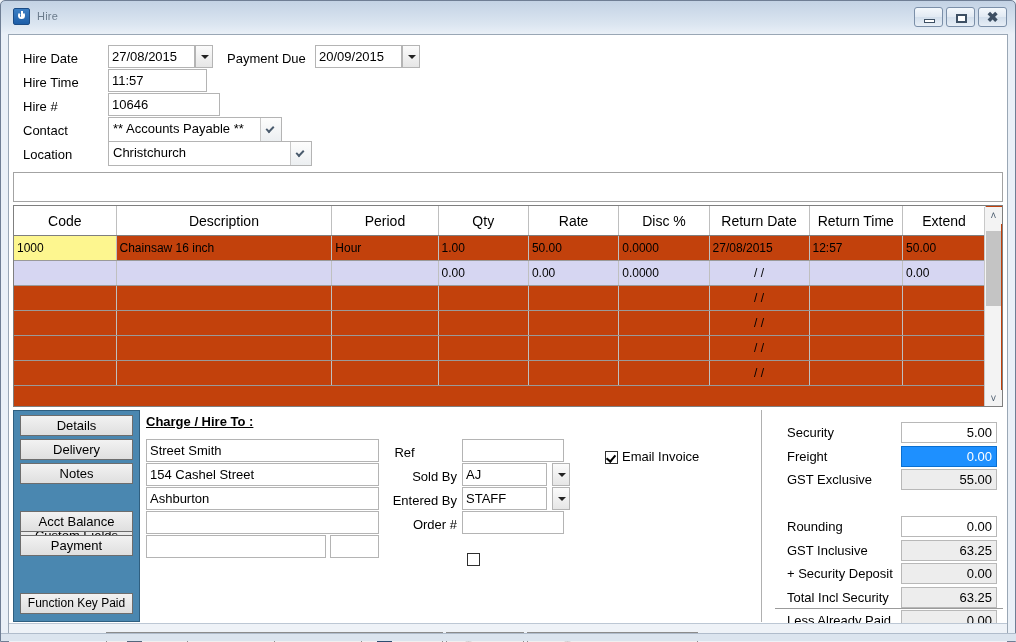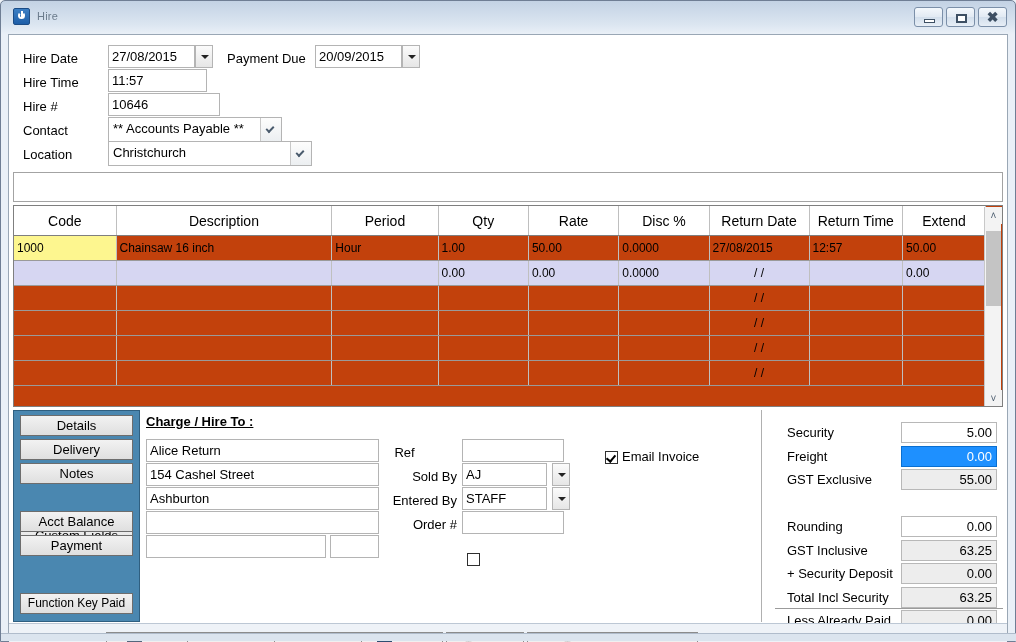--- a/index.html
+++ b/index.html
@@ -641,21 +641,21 @@
         <div class="lp-btn" style="top:52px;">Notes</div>
         <div class="lp-btn" style="top:76px;margin-top:38px;">Custom Fields</div>
         <div class="lp-btn" style="top:100px;">Acct Balance</div>
         <div class="lp-btn" style="top:124px;">Payment</div>
         <div class="lp-btn" style="top:182px; font-size:12px;">Function Key Paid</div>
       </div>
 
       <div class="midpanel">
         <div class="section-title">Charge / Hire To :</div>
 
-        <div class="addr" style="left:4px; top:29px;  width:233px;">Alice Return</div>
+        <div class="addr" style="left:4px; top:29px;  width:233px;">Street Smith</div>
         <div class="addr" style="left:4px; top:53px;  width:233px;">154 Cashel Street</div>
         <div class="addr" style="left:4px; top:77px;  width:233px;">Ashburton</div>
         <div class="addr" style="left:4px; top:101px; width:233px;"></div>
         <div class="addr" style="left:4px; top:125px; width:180px;"></div>
         <div class="addr" style="left:188px; top:125px; width:49px;"></div>
 
         <div class="rlabel" style="left:210px; top:35px; width:105px;text-align:center;">Ref</div>
         <div class="addr" style="left:320px; top:29px; width:102px;"></div>
 
         <div class="rlabel" style="left:210px; top:59px; width:105px;">Sold By</div>

